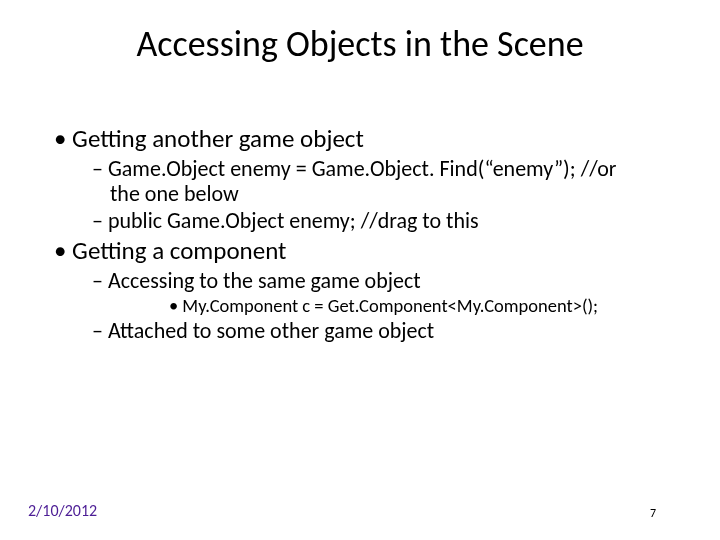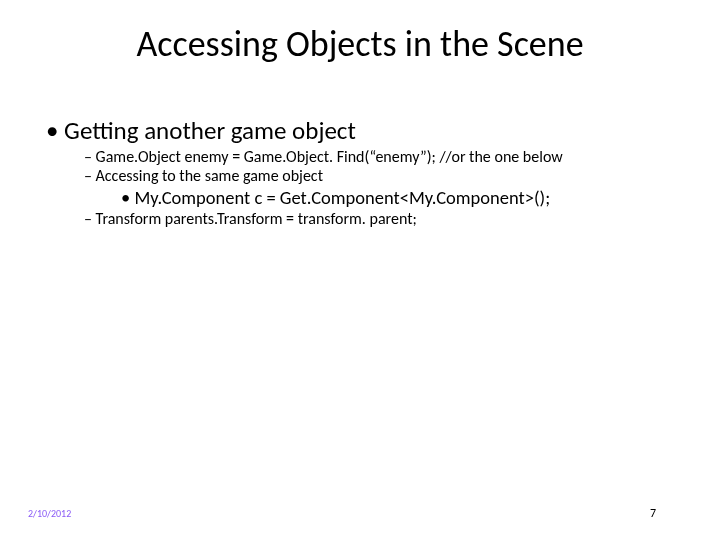--- a/index.html
+++ b/index.html
@@ -27,90 +27,93 @@
     font-size: 36px;
     font-weight: 400;
     letter-spacing: 0px;
   }
   .body {
     position: absolute;
     top: 112px;
     left: 34px;
     right: 34px;
   }
-  ul { margin: 4px; padding: 0; list-style: none; }
+  ul { margin: 12px; padding: 0; list-style: none; }
   li { margin: 0; padding: 0; }
 
   
   .lvl1 {
     font-size: 25px;
     line-height: 1.18;
     padding-left: 28px;
     text-indent: -20px;
     margin-top: 2px;
     margin-bottom: 2px;
   }
   .lvl1::before {
     content: "• ";
   }
 
   
   .lvl2 {
-    font-size: 16px;
+    font-size: 22px;
     line-height: 1.18;
     padding-left: 64px;
     text-indent: -18px;
     margin-top: 1px;
   }
   .lvl2::before {
     content: "– ";
   }
 
   
   .lvl3 {
     font-size: 18.5px;
     line-height: 1.18;
     padding-left: 98px;
     text-indent: -15px;
     margin-top: 1px;
+    text-align: center;
   }
   .lvl3::before {
     content: "• ";
   }
 
   .footer-date {
     position: absolute;
     left: 28px;
     bottom: 20px;
-    font-size: 10px;
-    color: #8b5cf6;
+    font-size: 16px;
+    color: #4c1d95;
   }
   .footer-num {
     position: absolute;
     right: 28px;
     bottom: 20px;
     font-size: 12px;
     color: #000;
   }
 </style>
 </head>
 <body>
 
 <div class="slide">
 
   <div class="title">Accessing Objects in the Scene</div>
 
   <div class="body">
     <ul>
       <li class="lvl1">Getting another game object</li>
       <li class="lvl2">Game.Object enemy = Game.Object. Find(“enemy”); //or the one below</li>
+      <li class="lvl2">public Game.Object enemy; //drag to this</li>
 
+      <li class="lvl1">Getting a component</li>
       <li class="lvl2">Accessing to the same game object</li>
       <li class="lvl3">My.Component c = Get.Component&lt;My.Component&gt;();</li>
+      <li class="lvl2">Attached to some other game object</li>
 
-      <li class="lvl2">Transform parents.Transform = transform. parent;</li>
     </ul>
   </div>
 
   <div class="footer-date">2/10/2012</div>
   <div class="footer-num">7</div>
 
 </div>
 
 </body></html>

